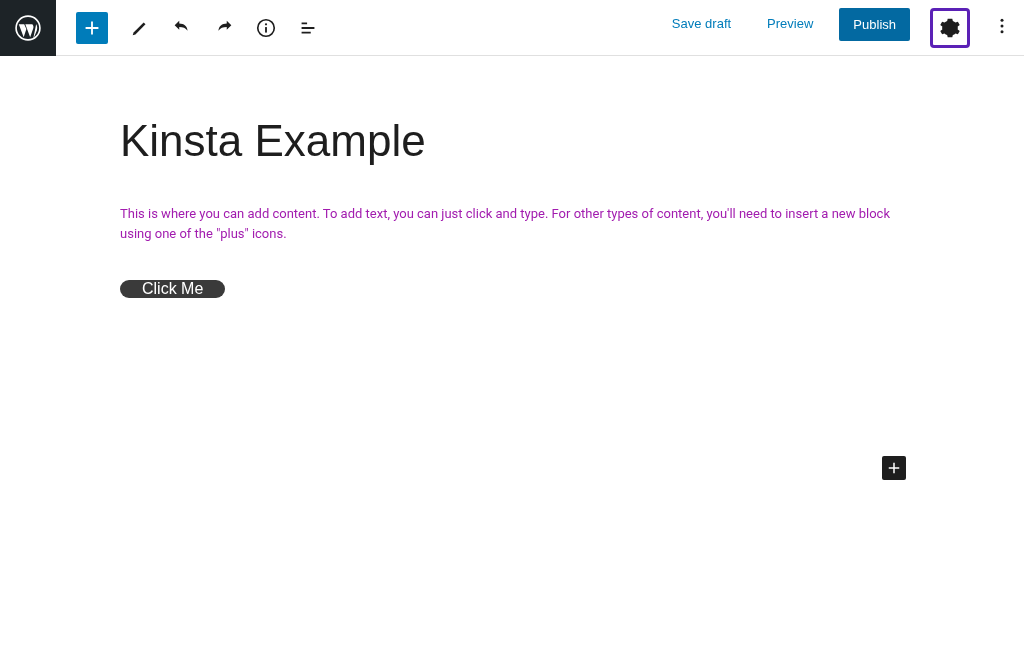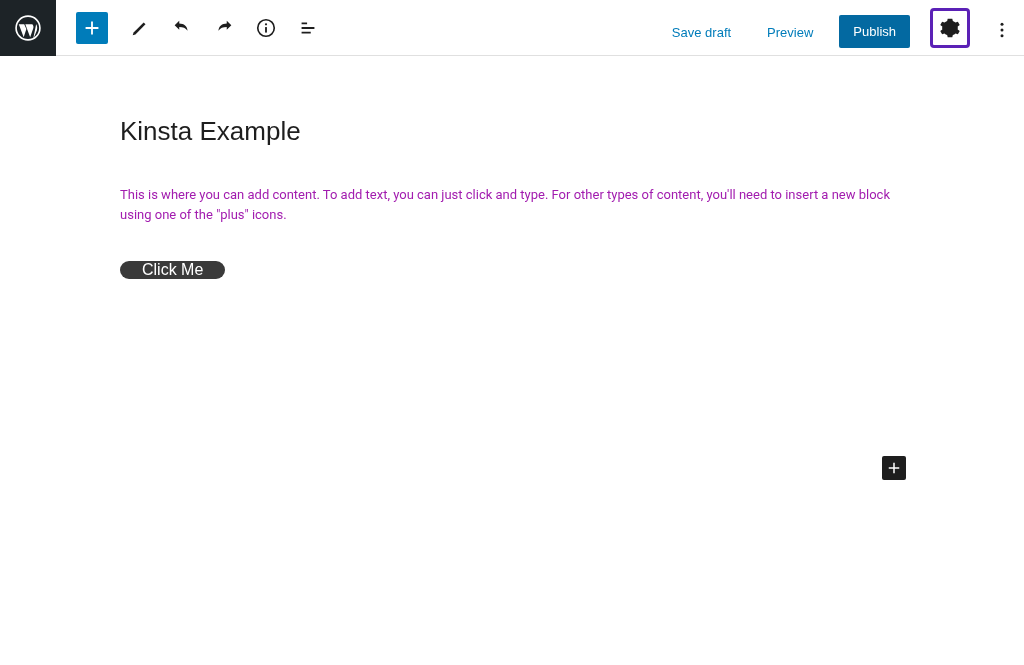--- a/index.html
+++ b/index.html
@@ -49,21 +49,21 @@
   height: 36px;
   display: flex;
   align-items: center;
   justify-content: center;
   color: #1e1e1e;
   cursor: pointer;
 }
 .spacer { flex: 1; }
 .right-actions {
   display: flex;
-  align-items: flex-end;
+  align-items: flex-start;
   gap: 16px;
 }
 .link-btn {
   color: #007cba;
   font-size: 13px;
   padding: 8px 10px;
   cursor: pointer;
   background: none;
   border: none;
 }
@@ -96,21 +96,21 @@
   justify-content: center;
   cursor: pointer;
   color: #1e1e1e;
   margin-left: 2px;
 }
 .editor-area {
   padding: 60px 120px 40px 120px;
   position: relative;
 }
 .post-title {
-  font-size: 26px;
+  font-size: 44px;
   font-weight: 400;
   color: #1e1e1e;
   margin-bottom: 38px;
   font-family: -apple-system, "Segoe UI", sans-serif;
 }
 .content p {
   font-size: 13px;
   line-height: 1.55;
   color: #a21caf;
   margin-bottom: 24px;

